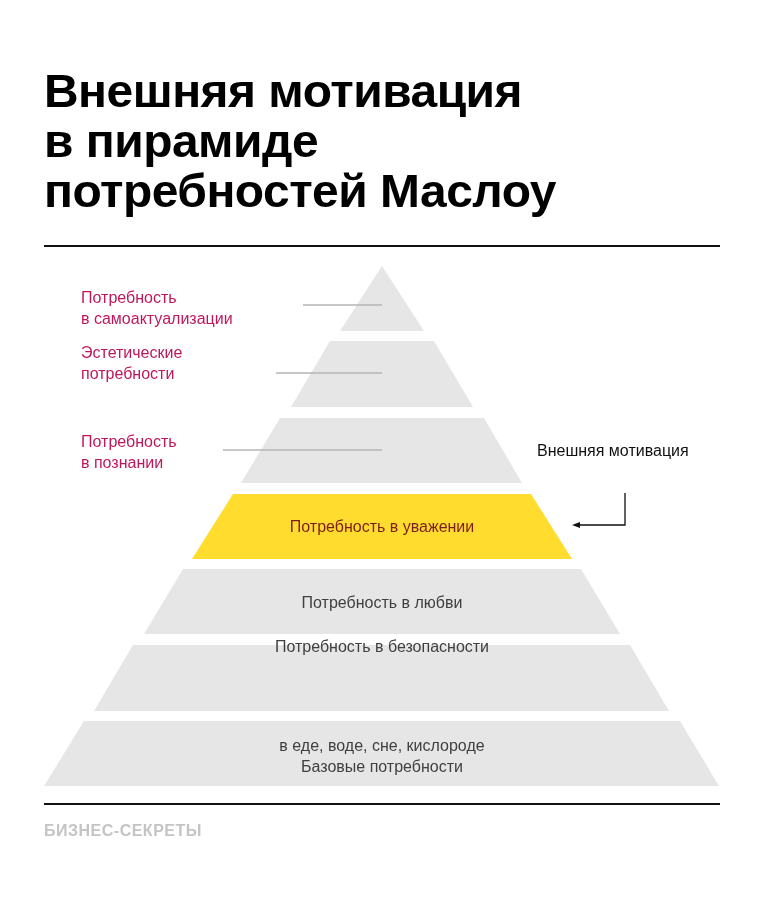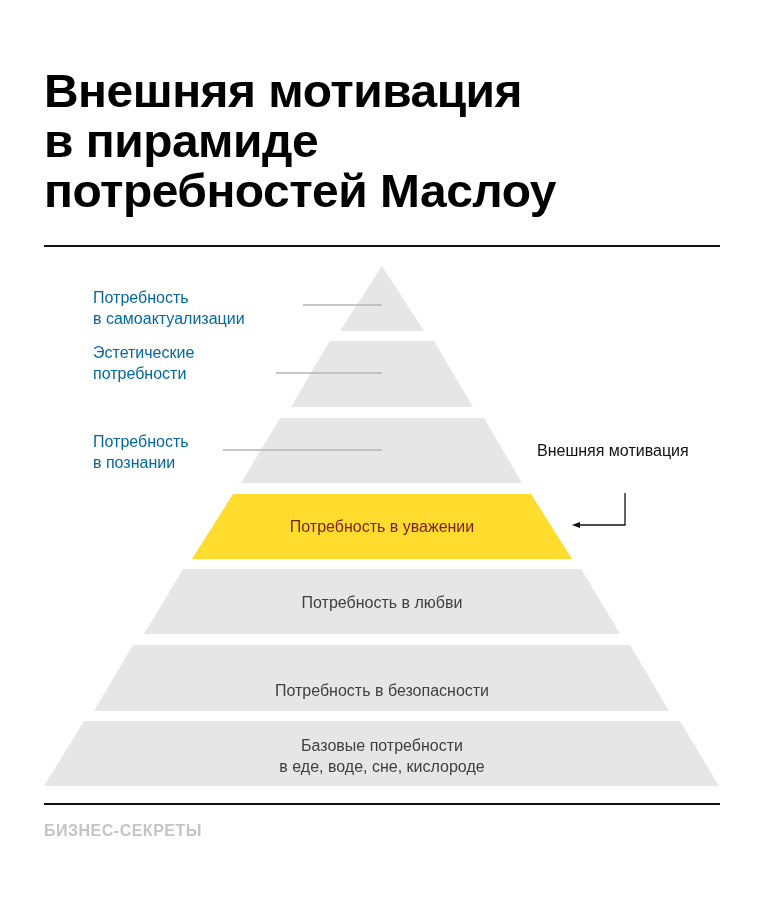--- a/index.html
+++ b/index.html
@@ -8,21 +8,21 @@
   .title { position: absolute; left: 44px; top: 66px; margin: 0;
            font-family: "Liberation Sans", "DejaVu Sans", sans-serif;
            font-weight: 700; font-size: 47px; line-height: 50px;
            color: #000; letter-spacing: -0.5px; transform: scaleX(1.02); transform-origin: left top; }
   .title span { display: block; }
   .rule { position: absolute; left: 44px; width: 676px; height: 2px; background: #111; }
   .pyramid { position: absolute; left: 0; top: 0; width: 764px; height: 903px; }
   .tier-label { position: absolute; text-align: center; font-size: 16px; line-height: 21px;
                 color: #404040; white-space: nowrap; transform: translateX(-50%); }
   .tier-label.hl { color: #7f1d1d; }
-  .side-label { position: absolute; left: 81px; font-size: 16px; line-height: 21px; color: #0369a1; margin-left: 12px; }
+  .side-label { position: absolute; left: 81px; font-size: 16px; line-height: 21px; color: #be185d; }
   .side-label span { display: block; }
   .callout { position: absolute; left: 537px; top: 440px; font-size: 16px; line-height: 21px; color: #111; }
   .callout span { display: block; }
   .brand { position: absolute; left: 44px; top: 822px; font-size: 16px; font-weight: 700;
            letter-spacing: 0.5px; color: #c4c4c4; }
 </style>
 </head>
 <body>
 
 <h1 class="title">
@@ -67,24 +67,24 @@
   <span>Эстетические</span>
   <span>потребности</span>
 </div>
 <div class="side-label" style="top:431px;">
   <span>Потребность</span>
   <span>в познании</span>
 </div>
 
 <div class="tier-label hl" style="left:382px; top:516px;">Потребность в уважении</div>
 <div class="tier-label" style="left:382px; top:592px;">Потребность в любви</div>
-<div class="tier-label" style="left:382px; top:680px;">Потребность в безопасности</div>
+<div class="tier-label" style="left:382px; top:636px;">Потребность в безопасности</div>
 <div class="tier-label" style="left:382px; top:735px;">
+  <div>в еде, воде, сне, кислороде</div>
   <div>Базовые потребности</div>
-  <div>в еде, воде, сне, кислороде</div>
 </div>
 
 <div class="callout">
   <span>Внешняя мотивация</span>
 </div>
 
 <div class="rule" style="top:803px;"></div>
 
 <div class="brand">БИЗНЕС-СЕКРЕТЫ</div>
 

